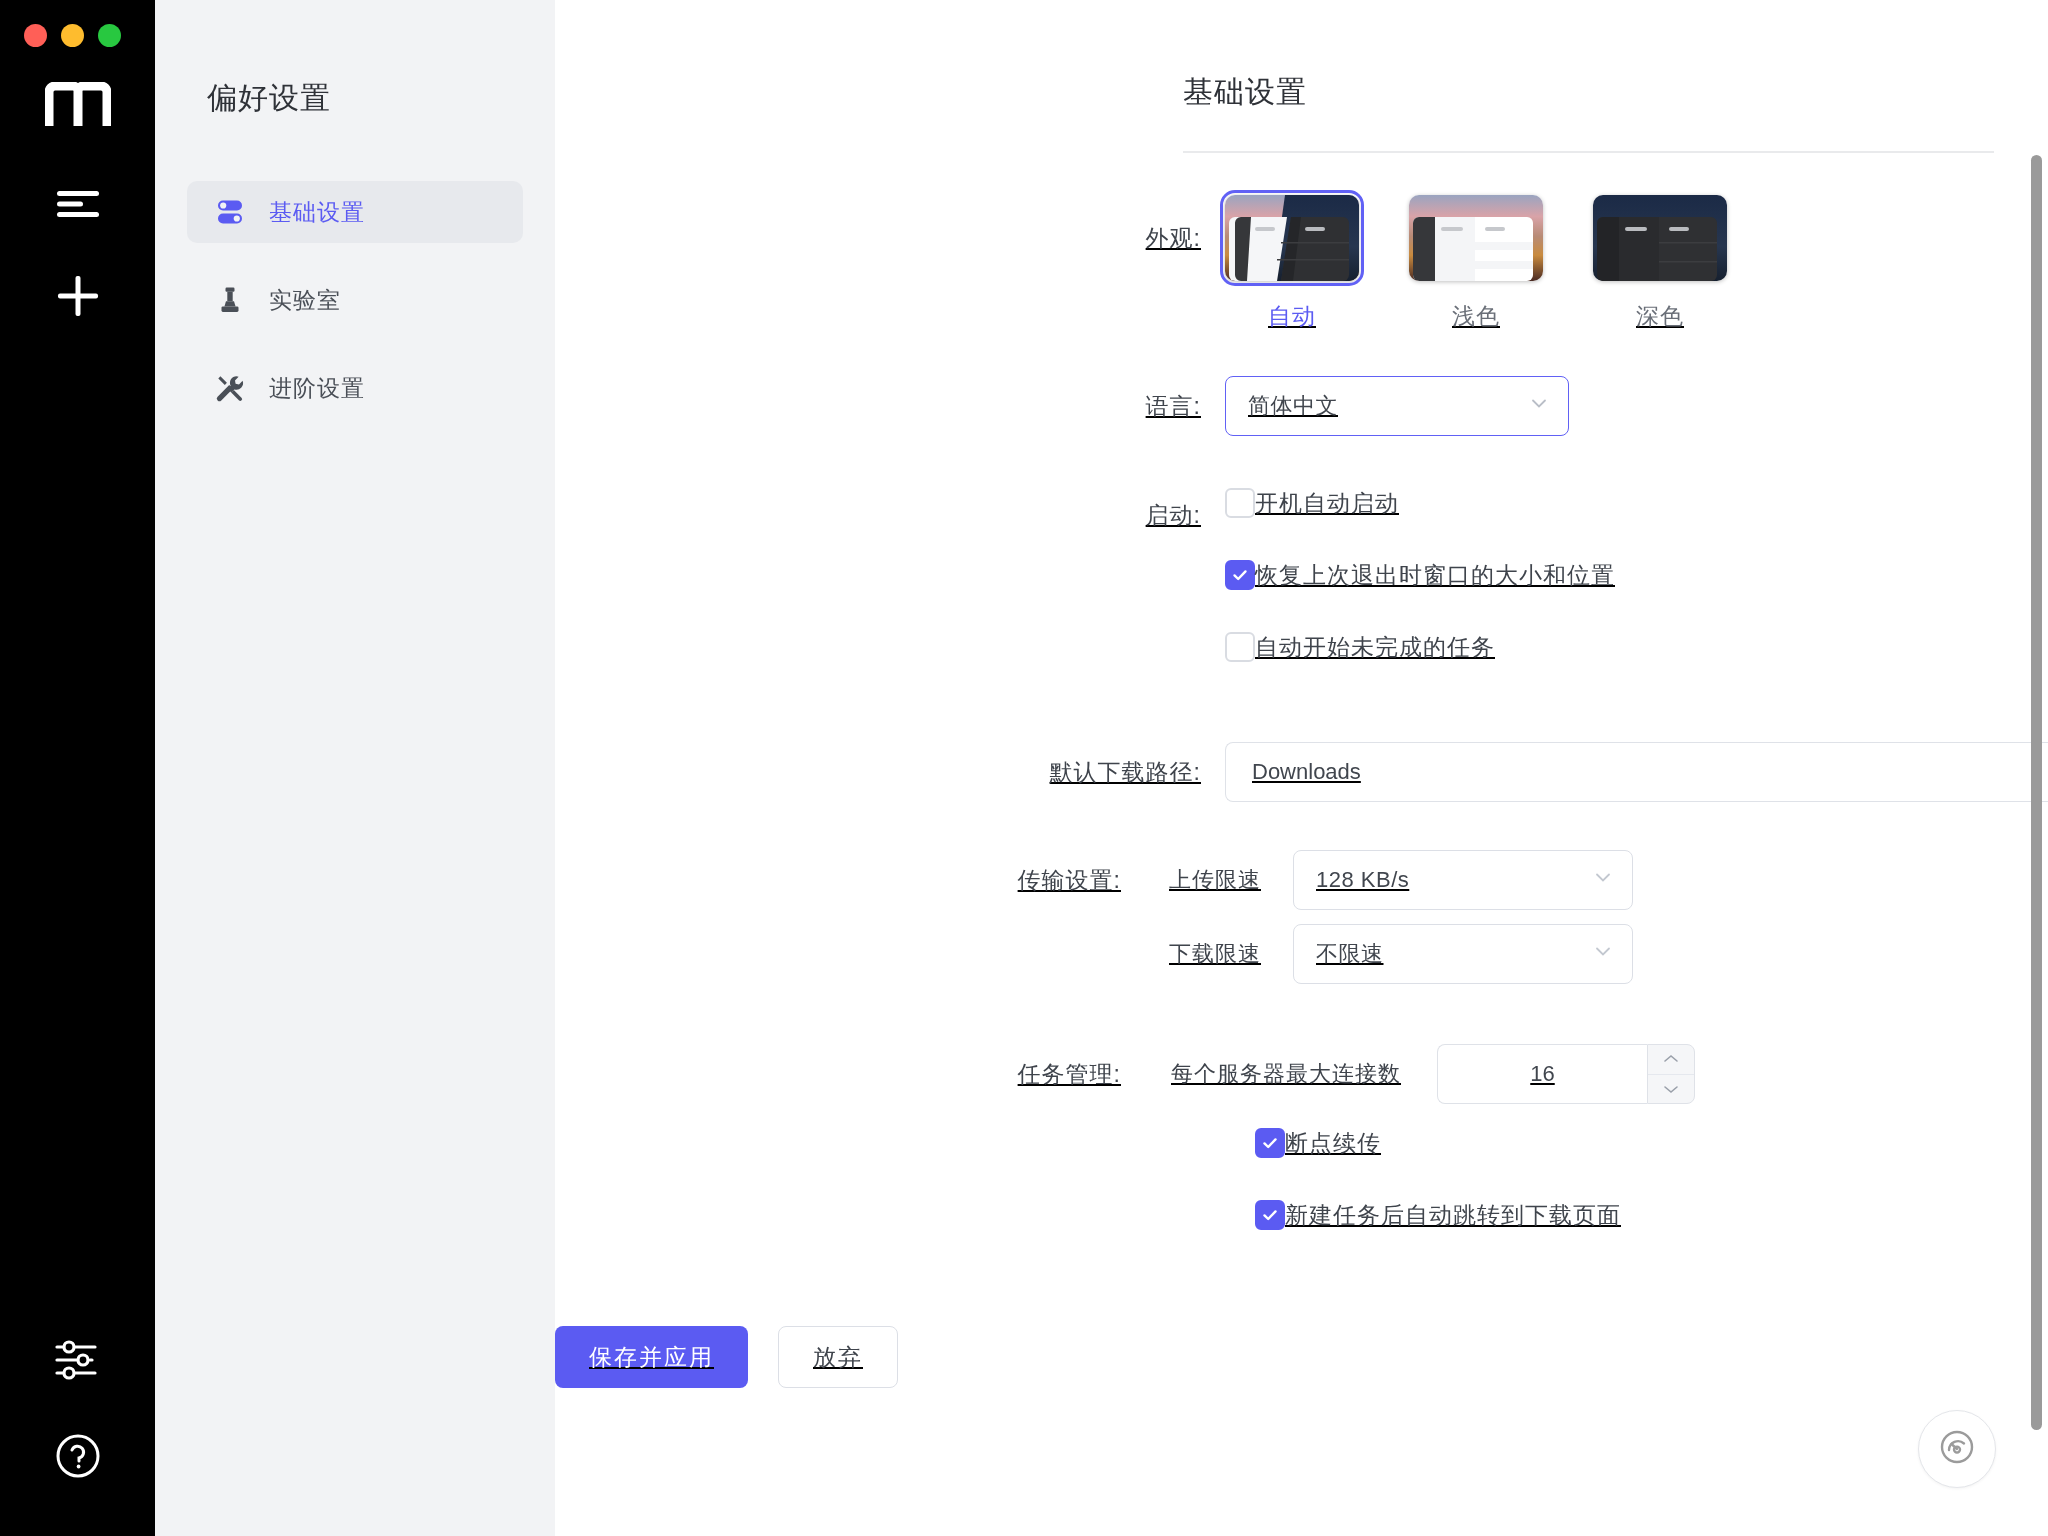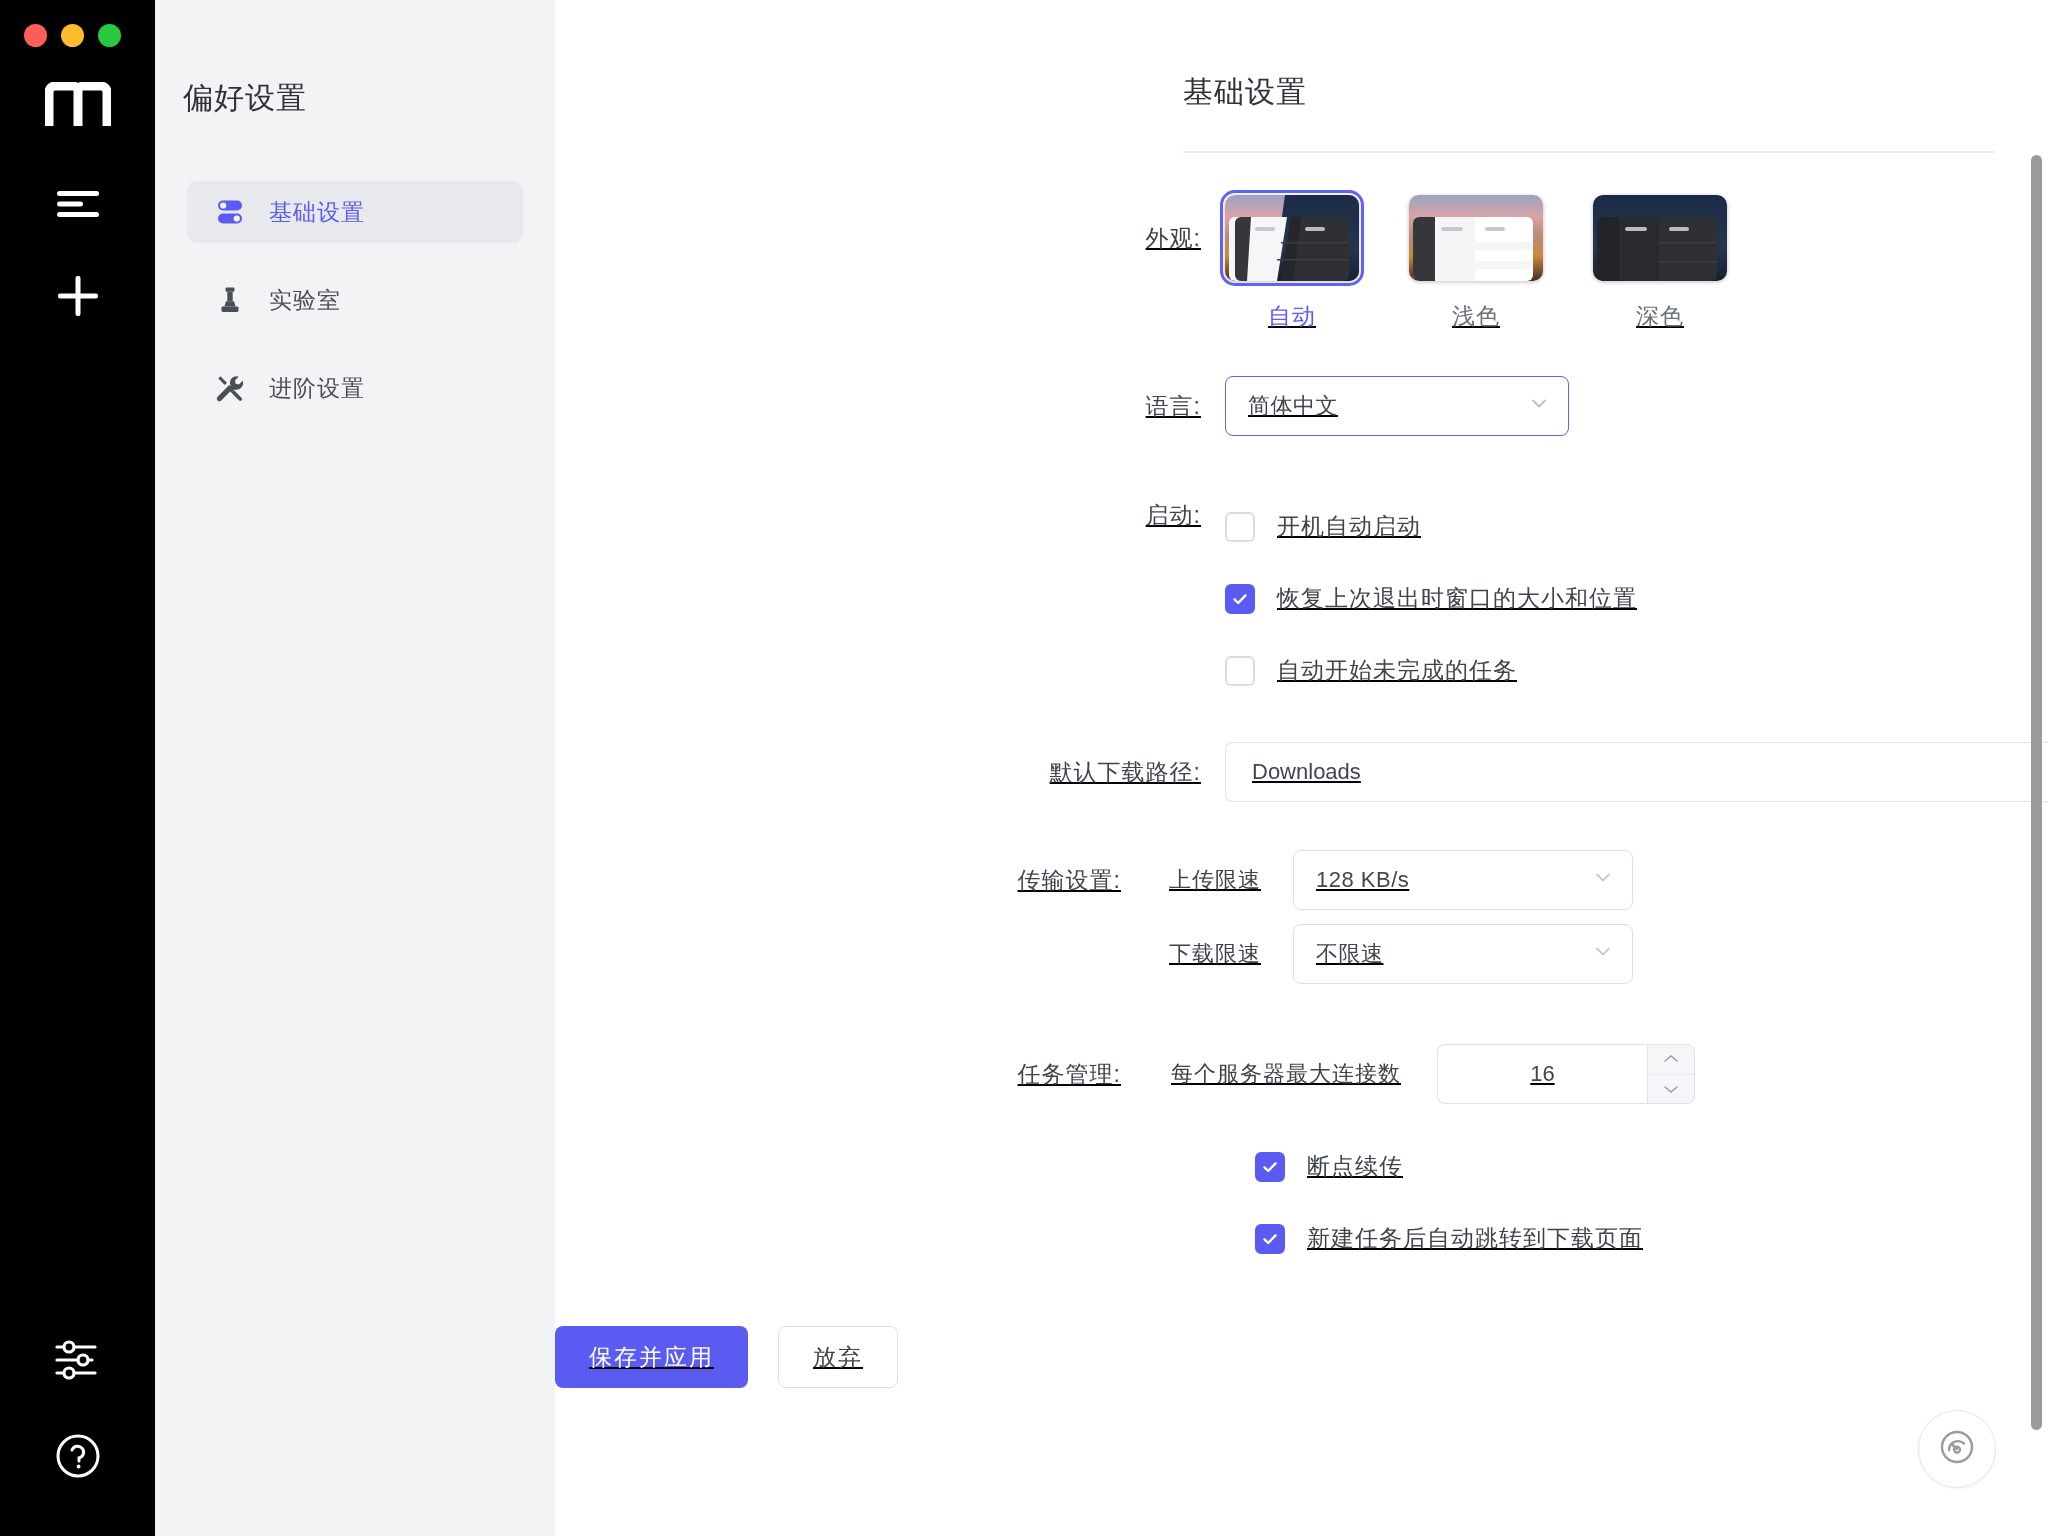--- a/index.html
+++ b/index.html
@@ -69,21 +69,21 @@
   
   .sidebar {
     width: 400px;
     flex: 0 0 400px;
     background: #f2f3f5;
     padding-top: 78px;
   }
   .sidebar-title {
     font-size: 30px;
     color: #2f3238;
-    padding-left: 28px;
+    padding-left: 52px;
     letter-spacing: 1px;
   }
   .sidebar-nav {
     margin-top: 62px;
     padding: 0 32px;
   }
   .nav-item {
     display: flex;
     align-items: center;
     height: 62px;
@@ -173,22 +173,21 @@
   }
   .select.focused { border-color: #6161f5; }
   .select .chev { margin-left: auto; color: #b9bec7; }
   .select-value { letter-spacing: .5px; }
 
   .lang-select { width: 344px; }
   .speed-select { width: 340px; }
 
   .checkline {
     display: flex;
-    align-items: flex-end;
-    gap: 22px;
+    align-items: flex-start;
     height: 54px;
     margin-bottom: 18px;
   }
   .cb {
     width: 30px; height: 30px;
     border-radius: 6px;
     border: 2px solid #d9dce2;
     background: #fff;
     flex: 0 0 30px;
     display: flex; align-items: center; justify-content: center;

